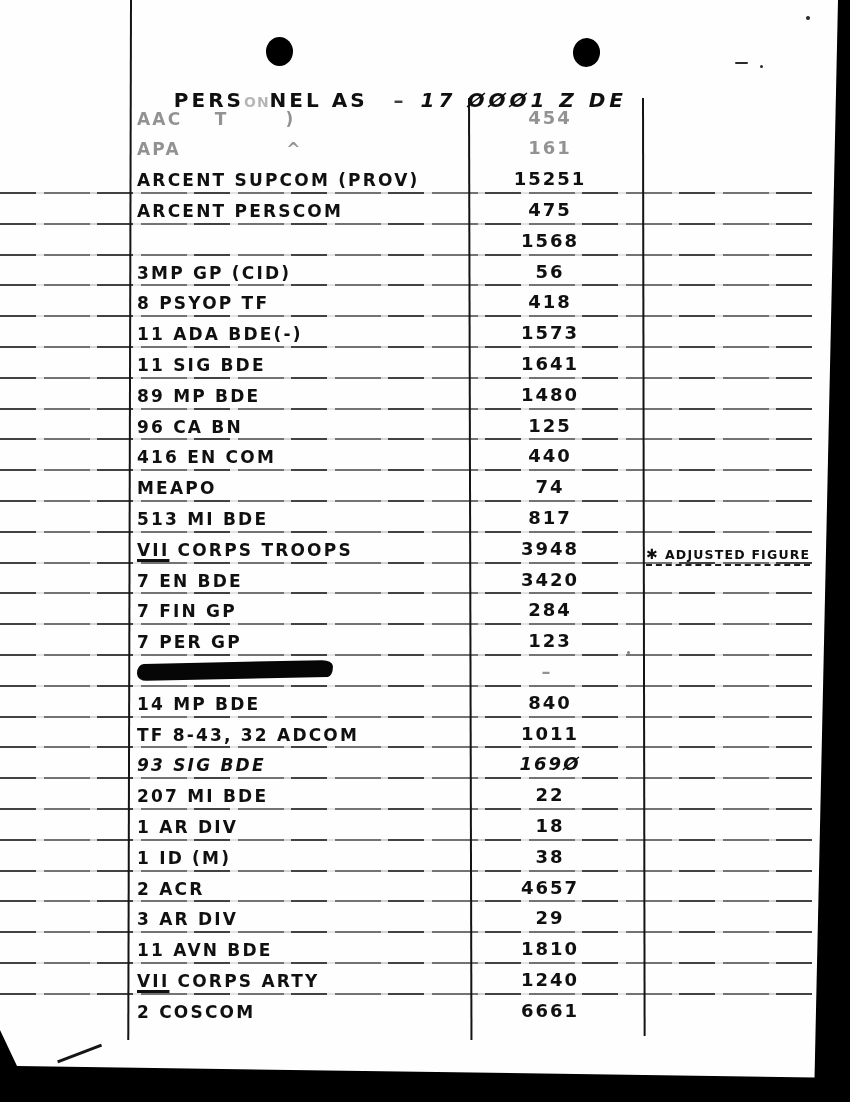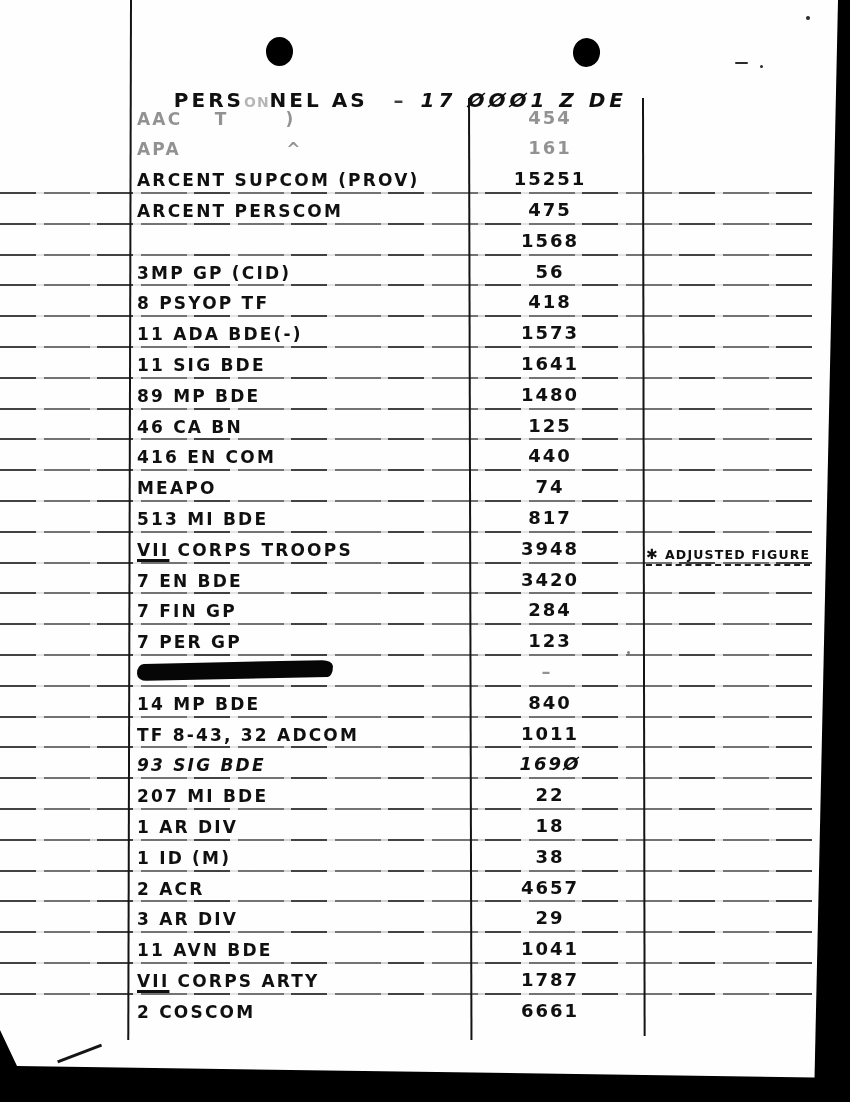--- a/index.html
+++ b/index.html
@@ -130,21 +130,21 @@
       </div>
       <div class="row" style="top: 346px;">
         <div class="unit">11 SIG BDE</div>
         <div class="value">1641</div>
       </div>
       <div class="row" style="top: 376.8px;">
         <div class="unit">89 MP BDE</div>
         <div class="value">1480</div>
       </div>
       <div class="row" style="top: 407.6px;">
-        <div class="unit">46 CA BN</div>
+        <div class="unit">96 CA BN</div>
         <div class="value">125</div>
       </div>
       <div class="row" style="top: 438.4px;">
         <div class="unit">416 EN COM</div>
         <div class="value">440</div>
       </div>
       <div class="row" style="top: 469.2px;">
         <div class="unit">MEAPO</div>
         <div class="value">74</div>
       </div>
@@ -199,25 +199,25 @@
       <div class="row" style="top: 869.6px;">
         <div class="unit">2 ACR</div>
         <div class="value">4657</div>
       </div>
       <div class="row" style="top: 900.4px;">
         <div class="unit">3 AR DIV</div>
         <div class="value">29</div>
       </div>
       <div class="row" style="top: 931.2px;">
         <div class="unit">11 AVN BDE</div>
-        <div class="value">1041</div>
+        <div class="value">1810</div>
       </div>
       <div class="row" style="top: 962px;">
         <div class="unit"><span class="roman">VII</span> CORPS ARTY</div>
-        <div class="value">1787</div>
+        <div class="value">1240</div>
       </div>
       <div class="row" style="top: 992.8px;">
         <div class="unit">2 COSCOM</div>
         <div class="value">6661</div>
       </div>
     </div>
 
   <div class="note">
     <span class="star">✱</span><span>ADJUSTED FIGURE</span>
   </div>

